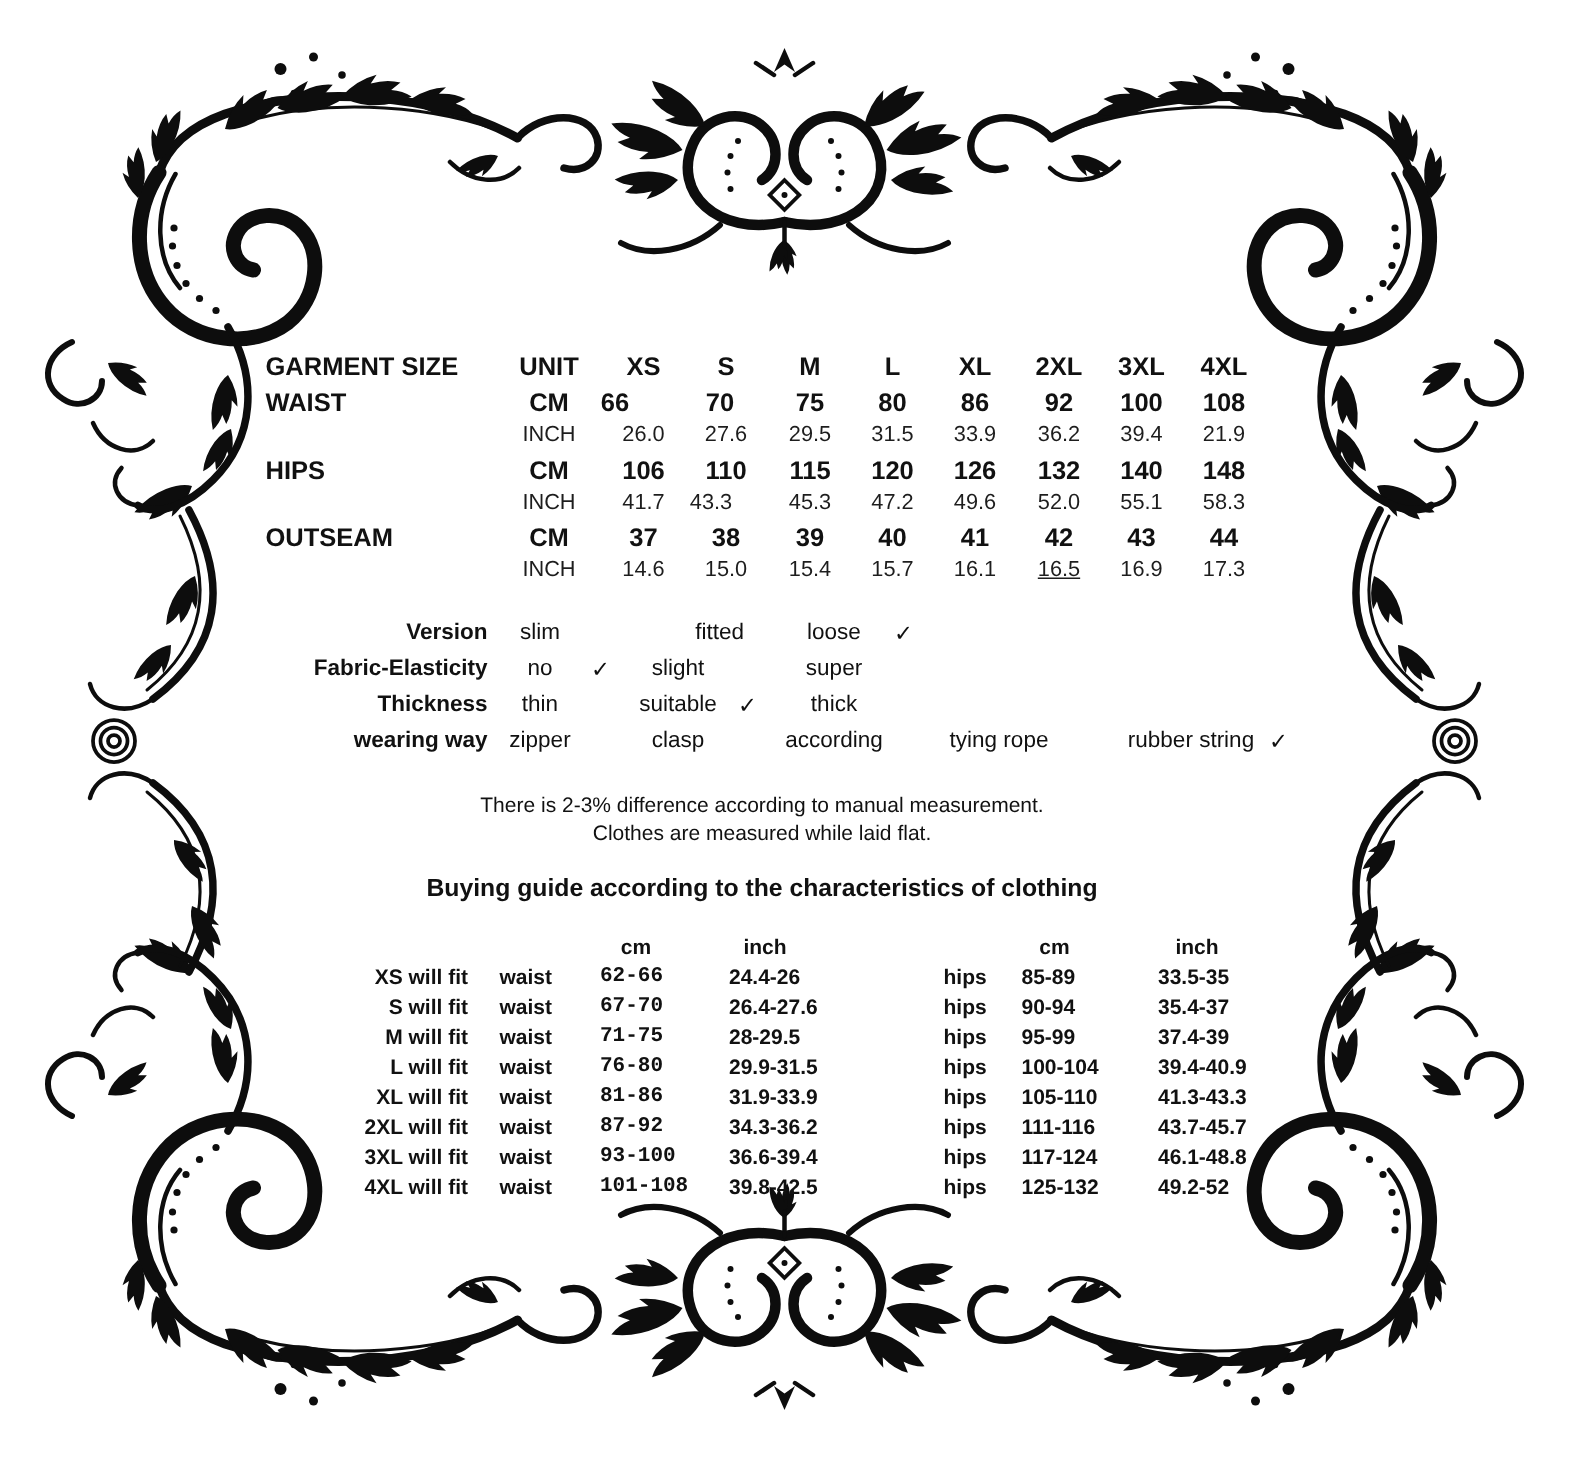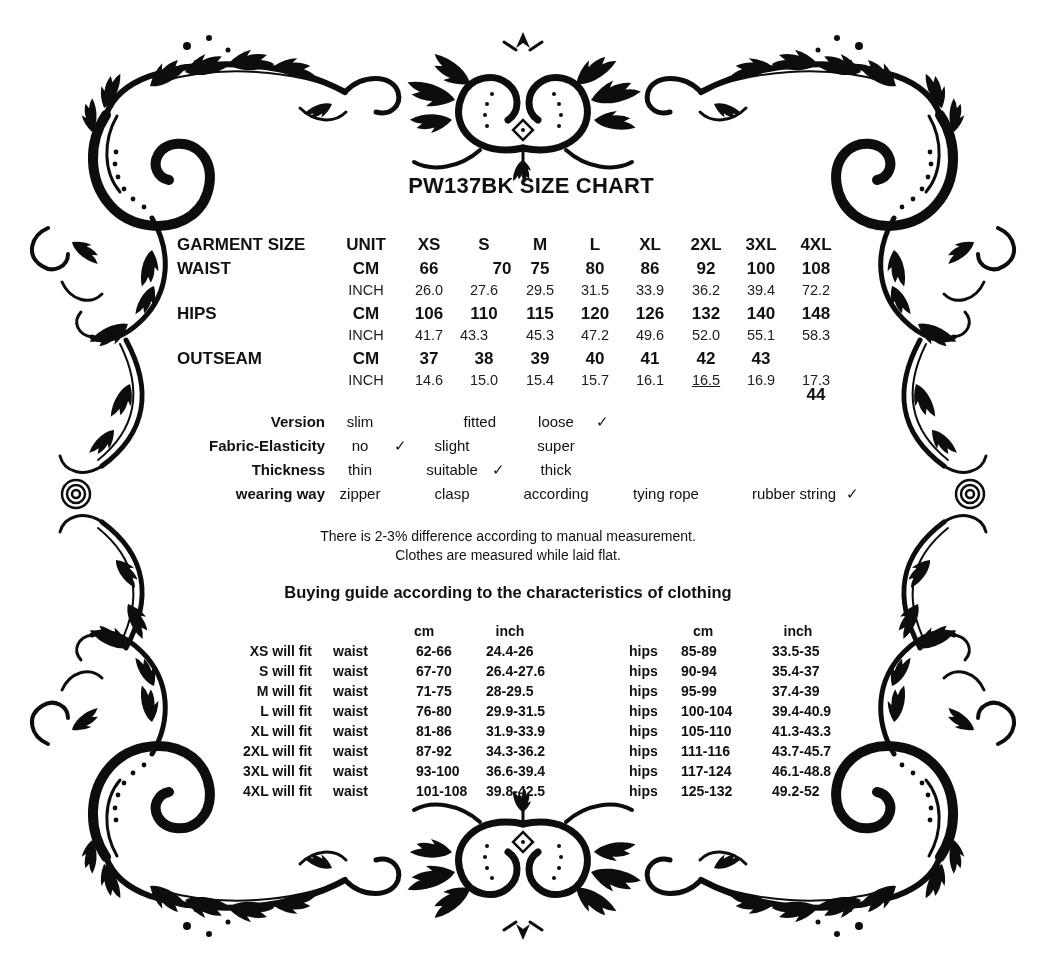--- a/index.html
+++ b/index.html
@@ -28,21 +28,21 @@
   .ato{position:absolute;text-align:center;}
   .atc{position:absolute;font-size:15px;}
   
   .notes{left:147px;top:527px;width:722px;font-size:14px;line-height:19px;}
   .guide-title{left:147px;top:583px;width:722px;font-size:16.5px;font-weight:700;}
   
   #guide-table{left:0;top:0;width:1046px;height:820px;font-weight:700;}
   .grow{position:absolute;left:0;width:1046px;height:18px;font-size:14px;white-space:nowrap;}
   .gsz{position:absolute;left:170px;width:142px;text-align:right;}
   .gp1{position:absolute;left:333px;}
-  .gc1{position:absolute;left:416px;}
+  .gc1{position:absolute;left:400px;font-family:Liberation Mono, monospace;}
   .gi1{position:absolute;left:486px;}
   .gp2{position:absolute;left:629px;}
   .gc2{position:absolute;left:681px;}
   .gi2{position:absolute;left:772px;}
   .gh-cm1{position:absolute;left:399px;width:50px;text-align:center;}
   .gh-in1{position:absolute;left:478px;width:64px;text-align:center;}
   .gh-cm2{position:absolute;left:675px;width:56px;text-align:center;}
   .gh-in2{position:absolute;left:764px;width:68px;text-align:center;}
 </style>
 </head>
@@ -143,58 +143,57 @@
     <use href="#cornerTL"></use>
     <use href="#cornerTL" transform="translate(1046,0) scale(-1,1)"></use>
     <use href="#cornerTL" transform="translate(0,972) scale(1,-1)"></use>
     <use href="#cornerTL" transform="translate(1046,972) scale(-1,-1)"></use>
     <use href="#edgeL"></use>
     <use href="#edgeL" transform="translate(1046,0) scale(-1,1)"></use>
     <use href="#centerT"></use>
     <use href="#centerT" transform="translate(0,972) scale(1,-1)"></use>
   </svg>
 
-  <div class="abs ctr title">PW137BK SIZE CHART</div>
 
   <div class="abs" id="size-table">
       <div class="strow bold17" style="top: 235px;">
         <span class="stl">GARMENT SIZE</span>
         <span class="stu">UNIT</span>
         <span class="stv" style="left: 394px;">XS</span>
         <span class="stv" style="left: 449px;">S</span>
         <span class="stv" style="left: 505px;">M</span>
         <span class="stv" style="left: 560px;">L</span>
         <span class="stv" style="left: 615px;">XL</span>
         <span class="stv" style="left: 671px;">2XL</span>
         <span class="stv" style="left: 726px;">3XL</span>
         <span class="stv" style="left: 781px;">4XL</span>
       </div>
       <div class="strow bold17" style="top: 259px;">
         <span class="stl">WAIST</span>
         <span class="stu">CM</span>
-        <span class="stv" style="left: 394px;">66</span>
-        <span class="stv" style="left: 467px; text-align: center;">70</span>
+        <span class="stv" style="left: 375px;">66</span>
+        <span class="stv" style="left: 445px; text-align: center;">70</span>
         <span class="stv" style="left: 505px;">75</span>
         <span class="stv" style="left: 560px;">80</span>
         <span class="stv" style="left: 615px;">86</span>
         <span class="stv" style="left: 671px;">92</span>
         <span class="stv" style="left: 726px;">100</span>
         <span class="stv" style="left: 781px;">108</span>
       </div>
       <div class="strow reg15" style="top: 282px;">
         <span class="stl"></span>
         <span class="stu">INCH</span>
         <span class="stv" style="left: 394px;">26.0</span>
         <span class="stv" style="left: 449px;">27.6</span>
         <span class="stv" style="left: 505px;">29.5</span>
         <span class="stv" style="left: 560px;">31.5</span>
         <span class="stv" style="left: 615px;">33.9</span>
         <span class="stv" style="left: 671px;">36.2</span>
         <span class="stv" style="left: 726px;">39.4</span>
-        <span class="stv" style="left: 781px;">72.2</span>
+        <span class="stv" style="left: 781px;">21.9</span>
       </div>
       <div class="strow bold17" style="top: 304px;">
         <span class="stl">HIPS</span>
         <span class="stu">CM</span>
         <span class="stv" style="left: 394px;">106</span>
         <span class="stv" style="left: 449px;">110</span>
         <span class="stv" style="left: 505px;">115</span>
         <span class="stv" style="left: 560px;">120</span>
         <span class="stv" style="left: 615px;">126</span>
         <span class="stv" style="left: 671px;">132</span>
@@ -216,21 +215,21 @@
       <div class="strow bold17" style="top: 349px;">
         <span class="stl">OUTSEAM</span>
         <span class="stu">CM</span>
         <span class="stv" style="left: 394px;">37</span>
         <span class="stv" style="left: 449px;">38</span>
         <span class="stv" style="left: 505px;">39</span>
         <span class="stv" style="left: 560px;">40</span>
         <span class="stv" style="left: 615px;">41</span>
         <span class="stv" style="left: 671px;">42</span>
         <span class="stv" style="left: 726px;">43</span>
-        <span class="stv" style="left: 781px; margin-top: 36px;">44</span>
+        <span class="stv" style="left: 781px;">44</span>
       </div>
       <div class="strow reg15" style="top: 372px;">
         <span class="stl"></span>
         <span class="stu">INCH</span>
         <span class="stv" style="left: 394px;">14.6</span>
         <span class="stv" style="left: 449px;">15.0</span>
         <span class="stv" style="left: 505px;">15.4</span>
         <span class="stv" style="left: 560px;">15.7</span>
         <span class="stv" style="left: 615px;">16.1</span>
         <span class="stv" style="left: 671px; text-decoration: underline;">16.5</span>

